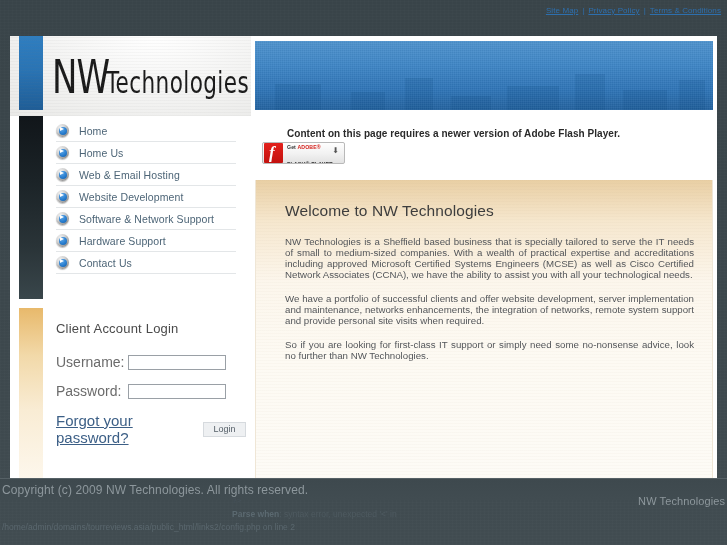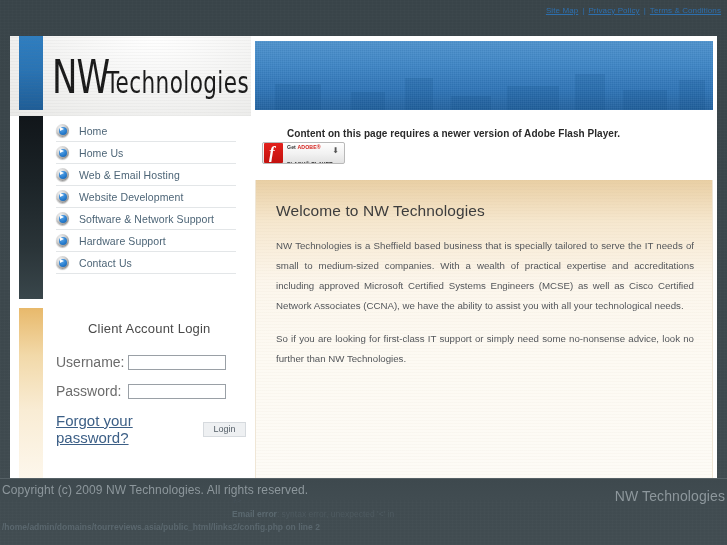--- a/index.html
+++ b/index.html
@@ -202,21 +202,20 @@
   .login {
     position: absolute;
     left: 46px; top: 205px;
     width: 190px;
   }
   .login-title {
     font-size: 13px;
     color: #4a4a4a;
     letter-spacing: .2px;
     margin-bottom: 18px;
-    margin-left: 32px;
   }
   .field-row {
     display: flex;
     align-items: center;
     margin-bottom: 13px;
   }
   .field-label {
     width: 72px;
     font-size: 14px;
     color: #6b6b6b;
@@ -315,20 +314,21 @@
   .content-panel {
     position: absolute;
     left: 4px; top: 64px;
     width: 458px;
     height: 298px;
     background:
       linear-gradient(180deg, #e9cfa4 0%, #f6e7ce 14%, #fcf6ec 34%, #fdfaf3 60%, #fdfbf6 100%);
     border-left: 1px solid #efe6d6;
     border-right: 1px solid #efe6d6;
     overflow: hidden;
+    padding-left: 9px;
   }
   .content-panel:after {
     content: "";
     position: absolute; inset: 0;
     background: repeating-linear-gradient(0deg, rgba(160,140,110,0.035) 0 1px, rgba(0,0,0,0) 1px 3px);
     pointer-events: none;
   }
   .content-inner {
     position: relative;
     padding: 22px 18px 0 20px;
@@ -336,42 +336,42 @@
   }
   .welcome-title {
     font-size: 15.5px;
     color: #3d3d3d;
     letter-spacing: .1px;
     margin: 0 0 16px 0;
     font-weight: normal;
   }
   .para {
     font-size: 9.7px;
-    line-height: 20px;
+    line-height: 11px;
     color: #53565a;
     text-align: justify;
     margin: 0 0 13px 0;
   }
 
   
   .footer {
     position: absolute;
     left: 0; top: 478px;
     width: 727px; height: 22px;
     background: linear-gradient(180deg, #3e494e 0%, #414c51 100%);
     border-top: 1px solid #566166;
   }
   .footer-left {
     position: absolute; left: 2px; top: 4px;
     font-size: 12px; color: #8d979c;
     letter-spacing: .1px;
   }
   .footer-right {
-    position: absolute; right: 2px; top: 9px;
-    font-size: 14px; color: #8d979c;
+    position: absolute; right: 2px; top: 16px;
+    font-size: 11px; color: #8d979c;
     letter-spacing: .1px;
   }
 
   
   .php-error {
     position: absolute;
     left: 0; top: 496px;
     width: 727px;
     color: #4e5a60;
     font-size: 8.5px;
@@ -387,21 +387,21 @@
     position: absolute;
     left: 232px; top: 11px;
     white-space: nowrap;
   }
   .php-error .line1 b { color: #5b6970; }
   .php-error .line2 {
     position: absolute;
     left: 2px; top: 24px;
     white-space: nowrap;
     color: #5a676e;
-    font-weight: bold;
+    font-weight: normal;
   }
 </style>
 </head>
 <body>
 
 <div id="page">
 
   <div class="toplinks">
     <a href="#">Site Map</a><span class="sep">|</span><a href="#">Privacy Policy</a><span class="sep">|</span><a href="#">Terms &amp; Conditions</a>
   </div>
@@ -515,32 +515,33 @@
             <span class="flash-l1"><span>Get </span><b>ADOBE®</b></span>
             <span class="flash-l2">FLASH® PLAYER</span>
           </span>
           <span class="flash-dl">⬇</span>
         </div>
 
         <div class="content-panel">
           <div class="content-inner">
             <h1 class="welcome-title">Welcome to NW Technologies</h1>
             <p class="para">NW Technologies is a Sheffield based business that is specially tailored to serve the IT needs of small to medium-sized companies. With a wealth of practical expertise and accreditations including approved Microsoft Certified Systems Engineers (MCSE) as well as Cisco Certified Network Associates (CCNA), we have the ability to assist you with all your technological needs.</p>
+            <p class="para">We have a portfolio of successful clients and offer website development, server implementation and maintenance, networks enhancements, the integration of networks, remote system support and provide personal site visits when required.</p>
             <p class="para">So if you are looking for first-class IT support or simply need some no-nonsense advice, look no further than NW Technologies.</p>
           </div>
         </div>
 
       </div>
     </div>
   </div>
 
   <div class="footer">
     <span class="footer-left">Copyright (c) 2009 NW Technologies. All rights reserved.</span>
     <span class="footer-right">NW Technologies</span>
   </div>
 
   <div class="php-error">
     <span class="q">?&gt;</span>
-    <span class="line1"><b>Email error</b><span>: syntax error, unexpected '&lt;' in</span></span>
+    <span class="line1"><b>Parse when</b><span>: syntax error, unexpected '&lt;' in</span></span>
     <span class="line2">/home/admin/domains/tourreviews.asia/public_html/links2/config.php on line 2</span>
   </div>
 
 </div>
 
 </body></html>

